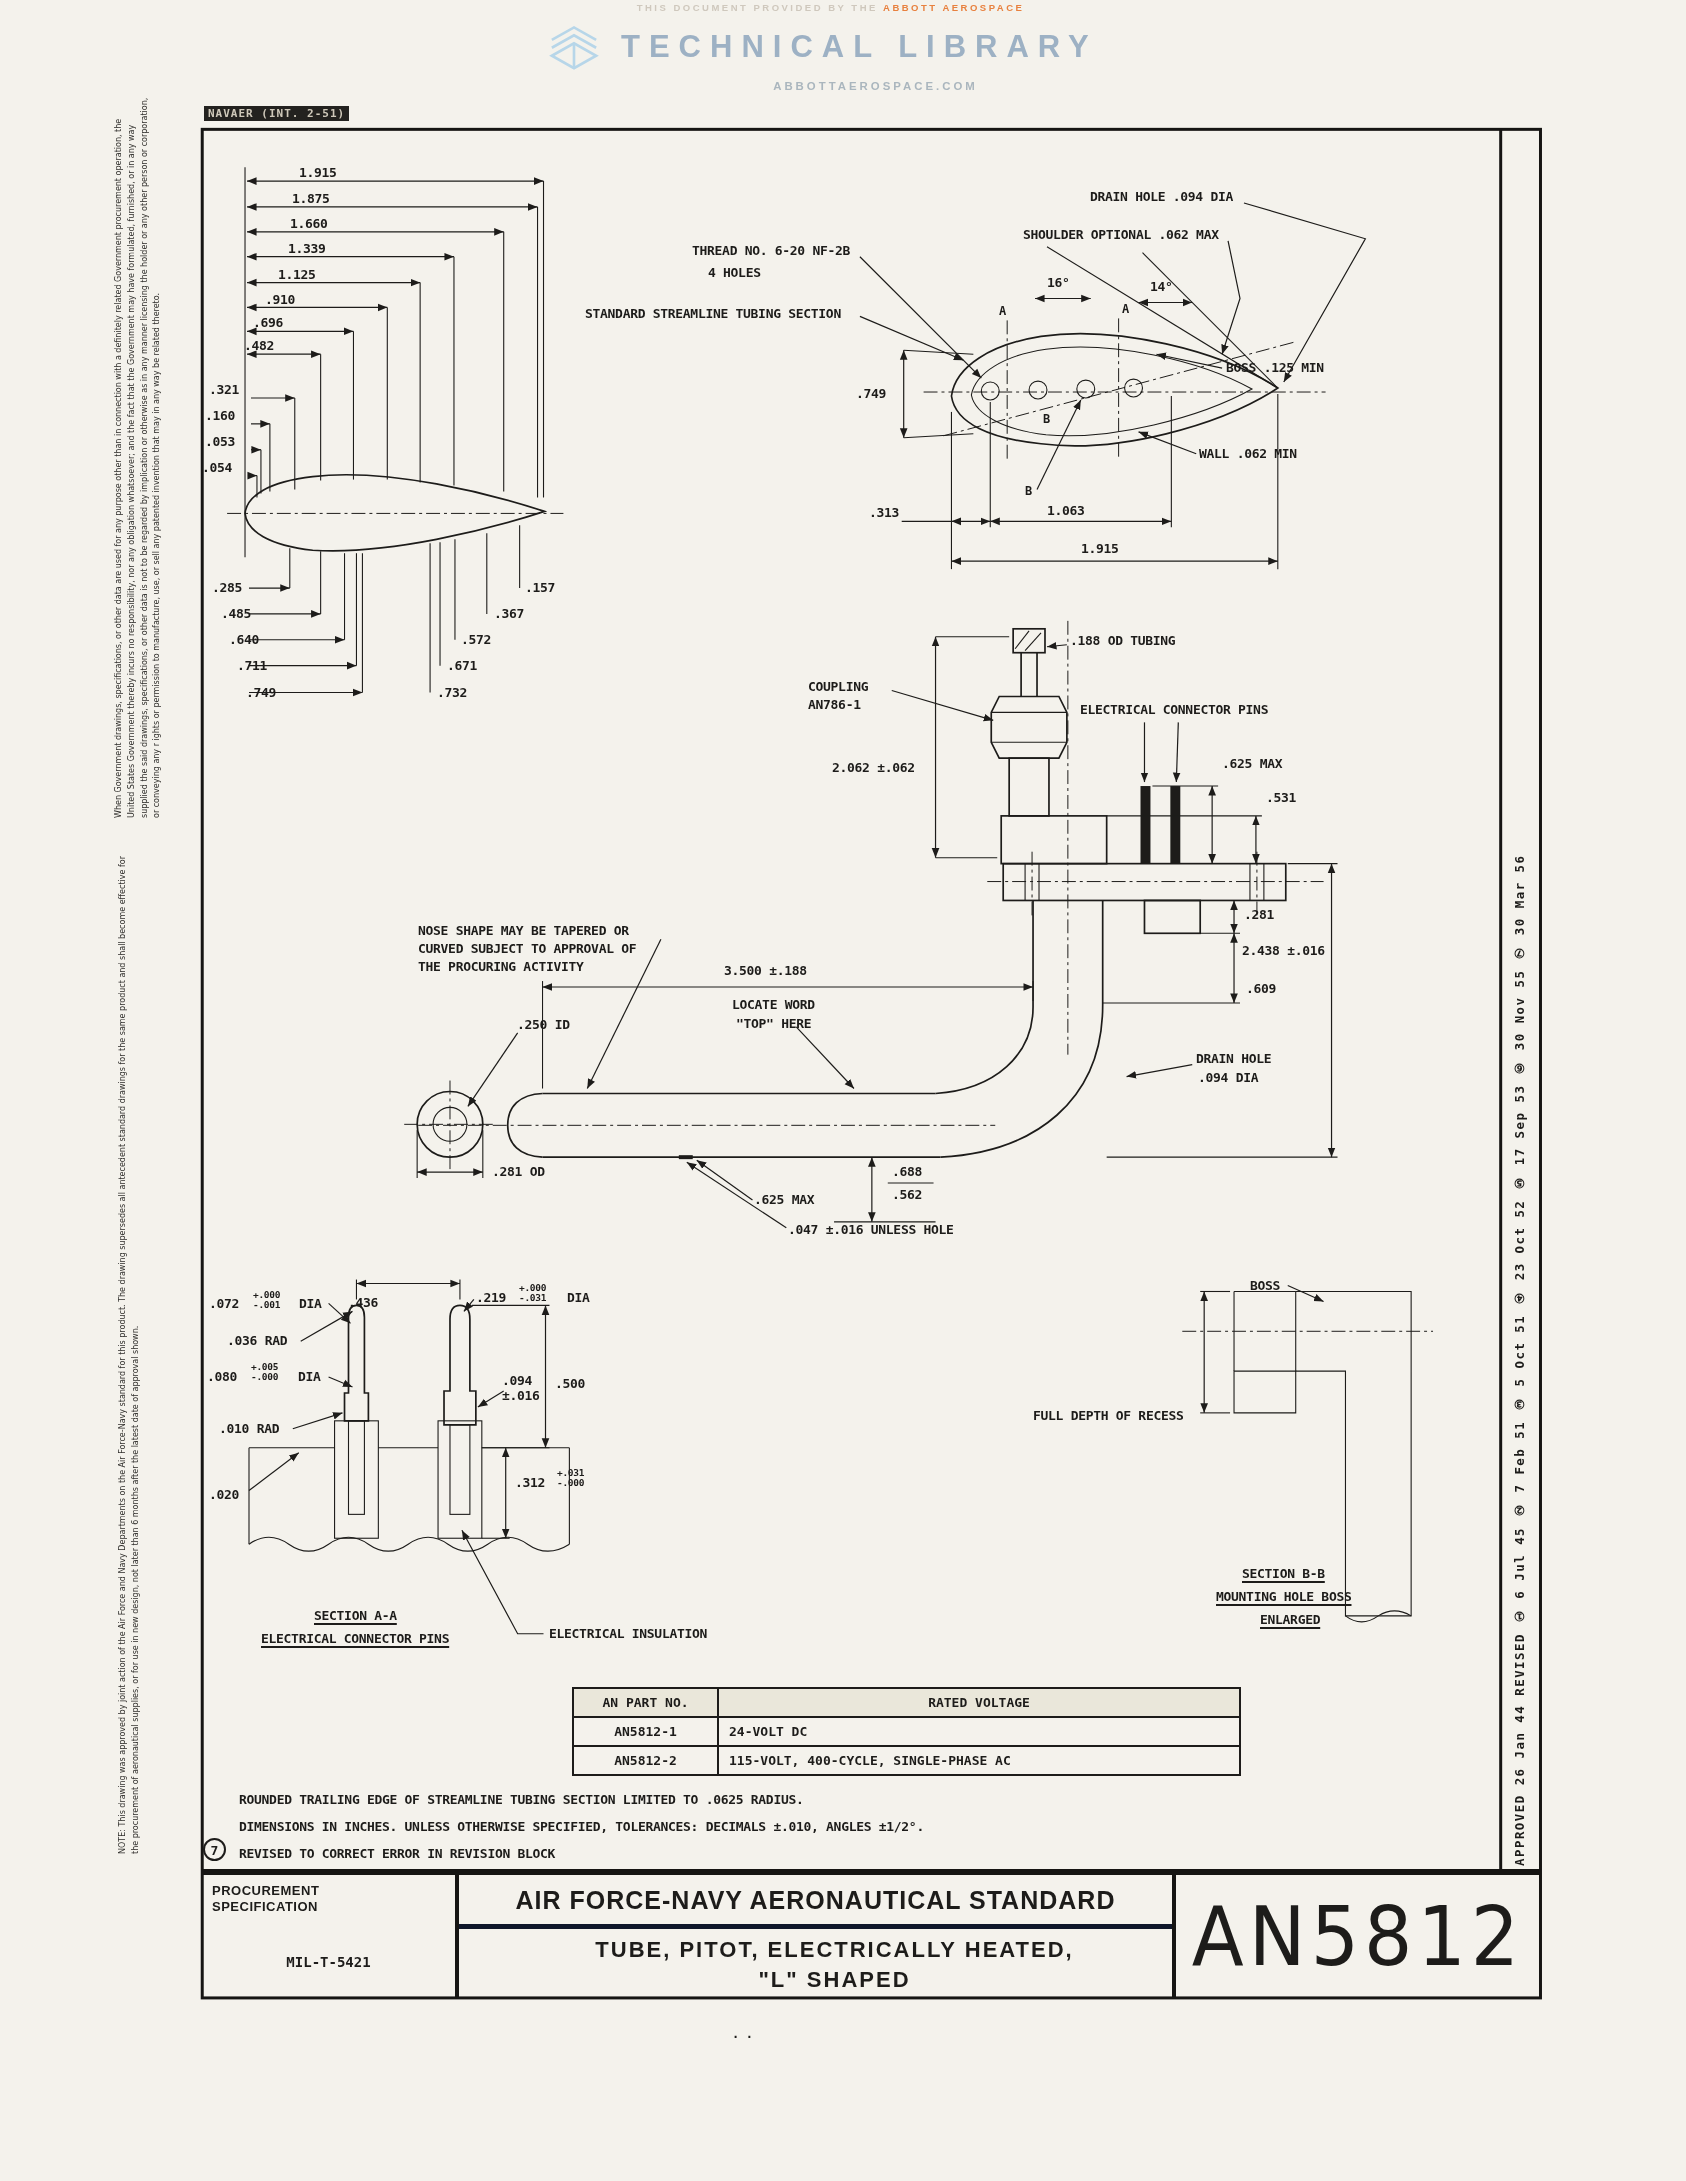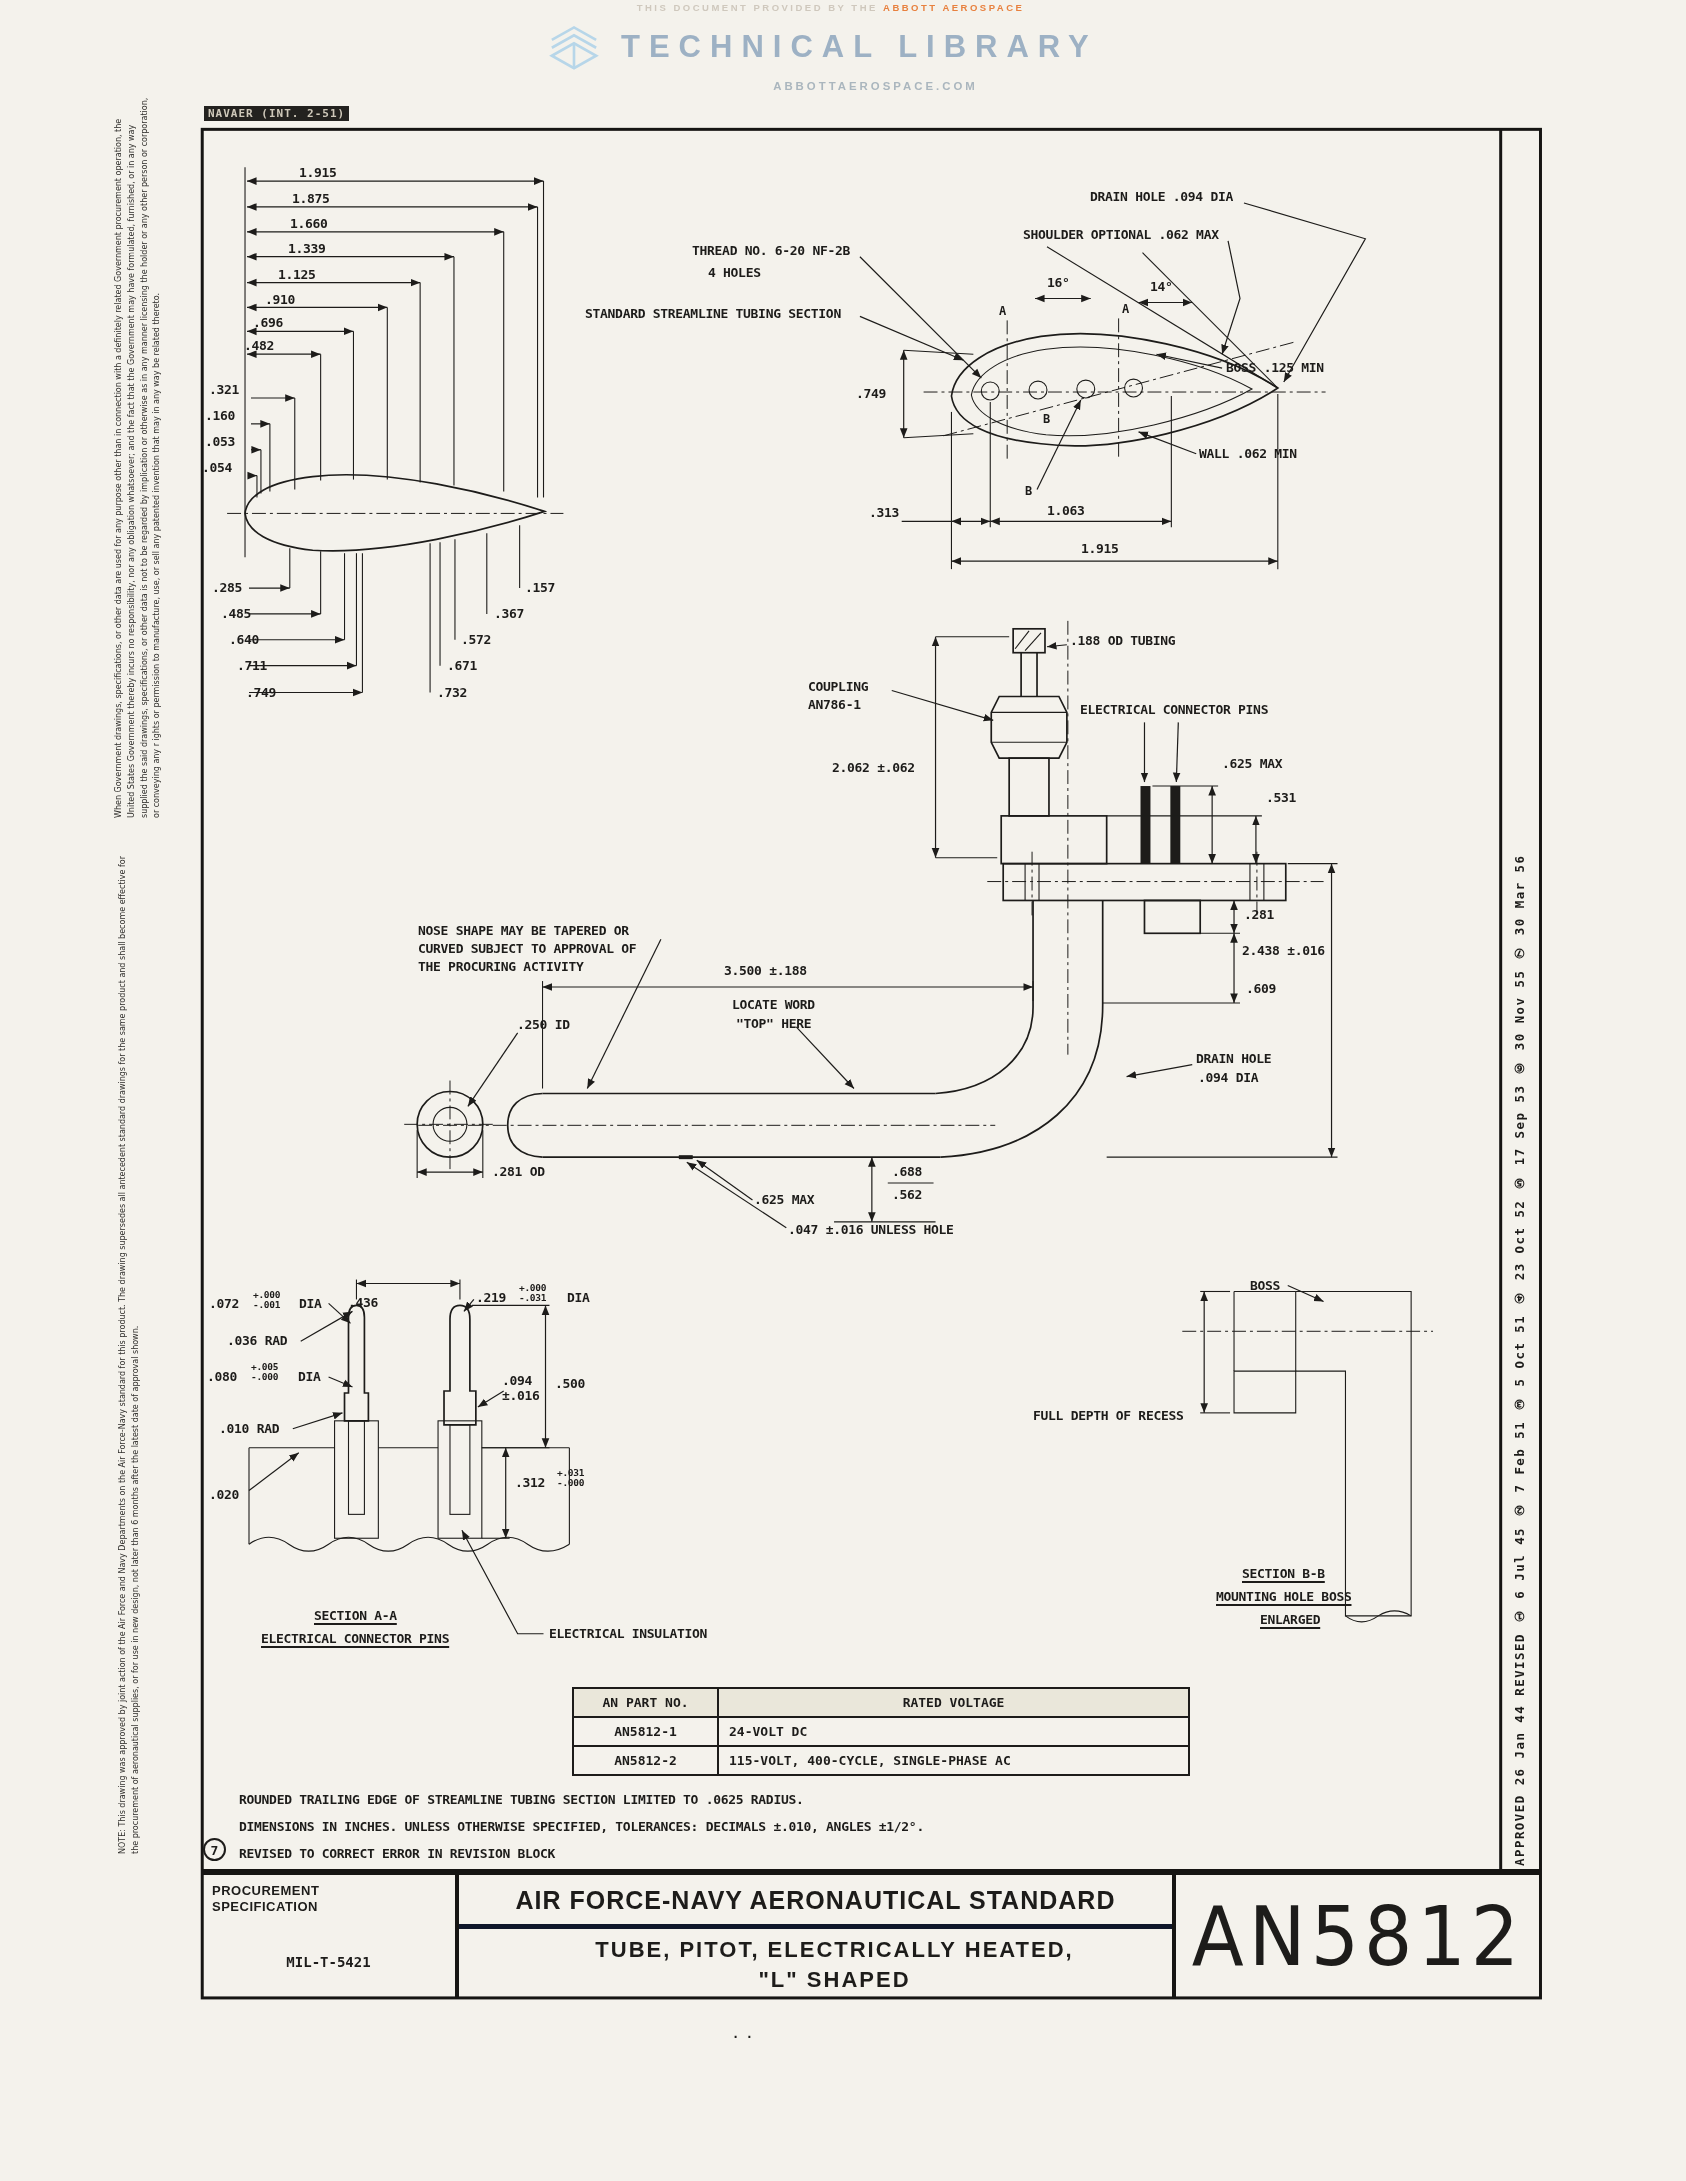--- a/index.html
+++ b/index.html
@@ -34,21 +34,21 @@
 
   svg.lines { position:absolute; left:0; top:0; }
   .ln   { stroke:#1d1c1a; stroke-width:1.7; fill:none; }
   .thin { stroke:#1d1c1a; stroke-width:1.1; fill:none; }
   .hv   { stroke:#161513; stroke-width:3; fill:none; }
   .cl   { stroke:#1d1c1a; stroke-width:1; fill:none; stroke-dasharray:14 4 3 4; }
   .dim  { stroke:#1d1c1a; stroke-width:1.2; fill:none; marker-start:url(#ar); marker-end:url(#ar); }
   .ld   { stroke:#1d1c1a; stroke-width:1.2; fill:none; marker-end:url(#ar); }
 
   
-  .part-table { position:absolute; left:572px; top:1687px; width:618px; border-collapse:collapse; font:700 13px "DejaVu Sans Mono", monospace; }
+  .part-table { position:absolute; left:572px; top:1687px; width:669px; border-collapse:collapse; font:700 13px "DejaVu Sans Mono", monospace; }
   .part-table th, .part-table td { border:2.5px solid #1d1c1a; height:29px; padding:2px 10px; text-align:left; }
   .part-table th { text-align:center; background:#eae7da; }
   .part-table td:first-child, .part-table th:first-child { width:145px; text-align:center; }
 
   
   .notes { position:absolute; left:239px; top:1786px; font:700 13px/27px "DejaVu Sans Mono", monospace; letter-spacing:-0.3px; }
   .note-badge { position:absolute; left:203px; top:1838px; width:23px; height:23px; border:2px solid #1d1c1a; border-radius:50%; text-align:center; font:700 13px/21px "DejaVu Sans Mono", monospace; }
 
   
   .titleblock { position:absolute; left:202px; top:1871px; width:1338px; height:127px; display:flex; border-top:4px solid #161513; background:transparent; }

